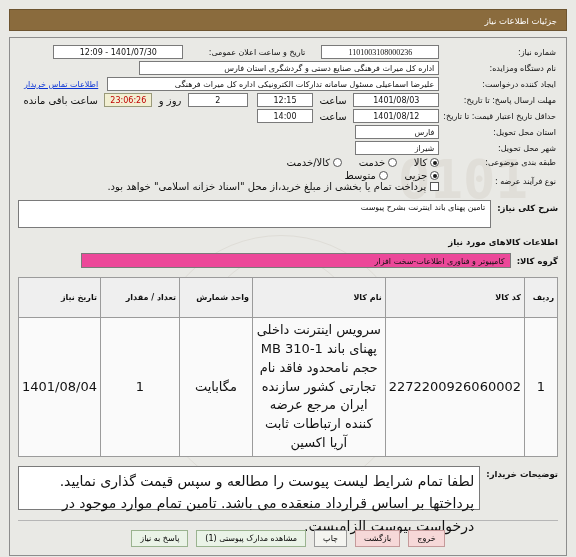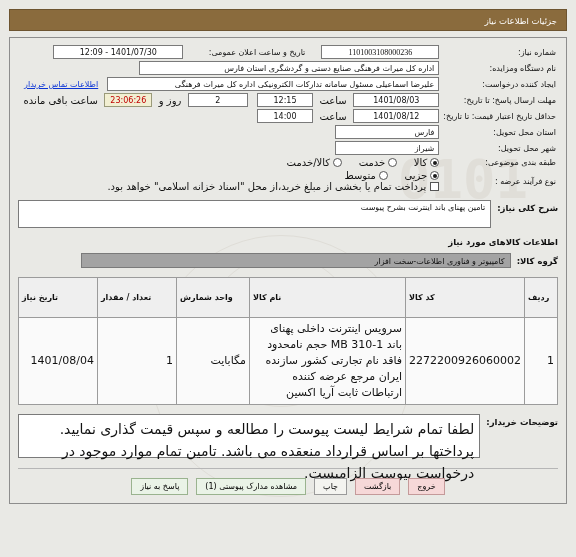--- a/index.html
+++ b/index.html
@@ -43,21 +43,21 @@
     padding:0 4px;box-sizing:border-box;text-align:center;
     vertical-align:middle;overflow:hidden;white-space:nowrap;
   }
   .fld.rt{text-align:right;}
   .w236{width:118px;font-family:Liberation Serif, serif;}
   .wbuyer{width:300px;}
   .wcreator{width:332px;}
   .wdate{width:86px;}
   .wtime{width:56px;}
   .wdays{width:60px;}
-  .wprov{width:104px;}
+  .wprov{width:84px;}
   .countdown{
     display:inline-block;background:#f2efd2;border:1px solid #9a9a7a;
     color:#c00000;font-size:8px;height:14px;line-height:14px;
     padding:0 5px;box-sizing:border-box;text-align:center;vertical-align:middle;
   }
   .link{color:#0b34d6;text-decoration:underline;cursor:pointer;font-size:8px;white-space:nowrap;}
   .sp{display:inline-block;width:4px;}
   .radio-wrap{display:inline-block;vertical-align:middle;white-space:nowrap;margin-left:14px;}
   .radio{
     display:inline-block;width:9px;height:9px;border-radius:50%;
@@ -76,34 +76,34 @@
 
   .sec{margin-top:7px;}
   .sec-row{display:flex;align-items:flex-start;gap:6px;}
   .sec-lbl{font-weight:bold;font-size:8.5px;white-space:nowrap;padding-top:3px;}
   .bigbox{
     flex:1;border:1px solid #7a7a7a;background:#fff;min-height:28px;
     font-size:8px;padding:2px 5px;box-sizing:border-box;text-align:right;
   }
   .sec-title{font-weight:bold;font-size:8.5px;margin:9px 0 6px 0;text-align:right;}
   .grp-fld{
-    border:1px solid #7a7a7a;background:#a3a3a3;height:15px;line-height:15px;
+    border:1px solid #7a7a7a;background:#ec4899;height:15px;line-height:15px;
     font-size:8px;padding:0 5px;box-sizing:border-box;width:430px;text-align:right;
   }
 
   table.goods{
     width:100%;border-collapse:collapse;margin-top:9px;background:#fff;
     border:1px solid #9b9b9b;
   }
   table.goods th{
     background:#efefef;border:1px solid #9b9b9b;font-size:8px;font-weight:bold;
-    height:17px;padding:11px 3px;text-align:left;
+    height:17px;padding:11px 3px;text-align:right;
   }
   table.goods td{
-    border:1px solid #9b9b9b;font-size:11px;padding:3px;
+    border:1px solid #9b9b9b;font-size:13px;padding:3px;text-align:center;
     line-height:1.45;
   }
   .g-row{background:#fafafa;}
 
   .buyer-notes{margin-top:9px;display:flex;align-items:flex-start;gap:6px;}
   .notes-box{
     flex:1;border:1px solid #7a7a7a;background:#fff;height:44px;
     font-size:14px;padding:3px 5px;box-sizing:border-box;
     text-align:right;line-height:1.6;
   }

